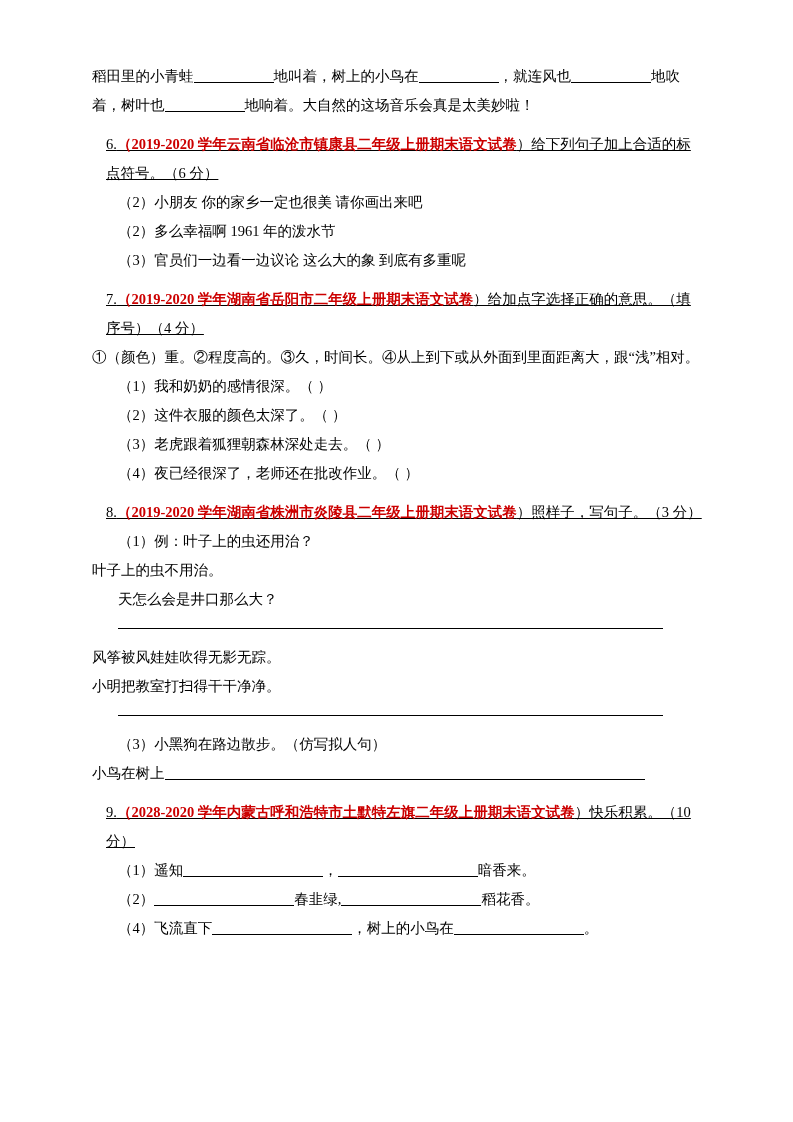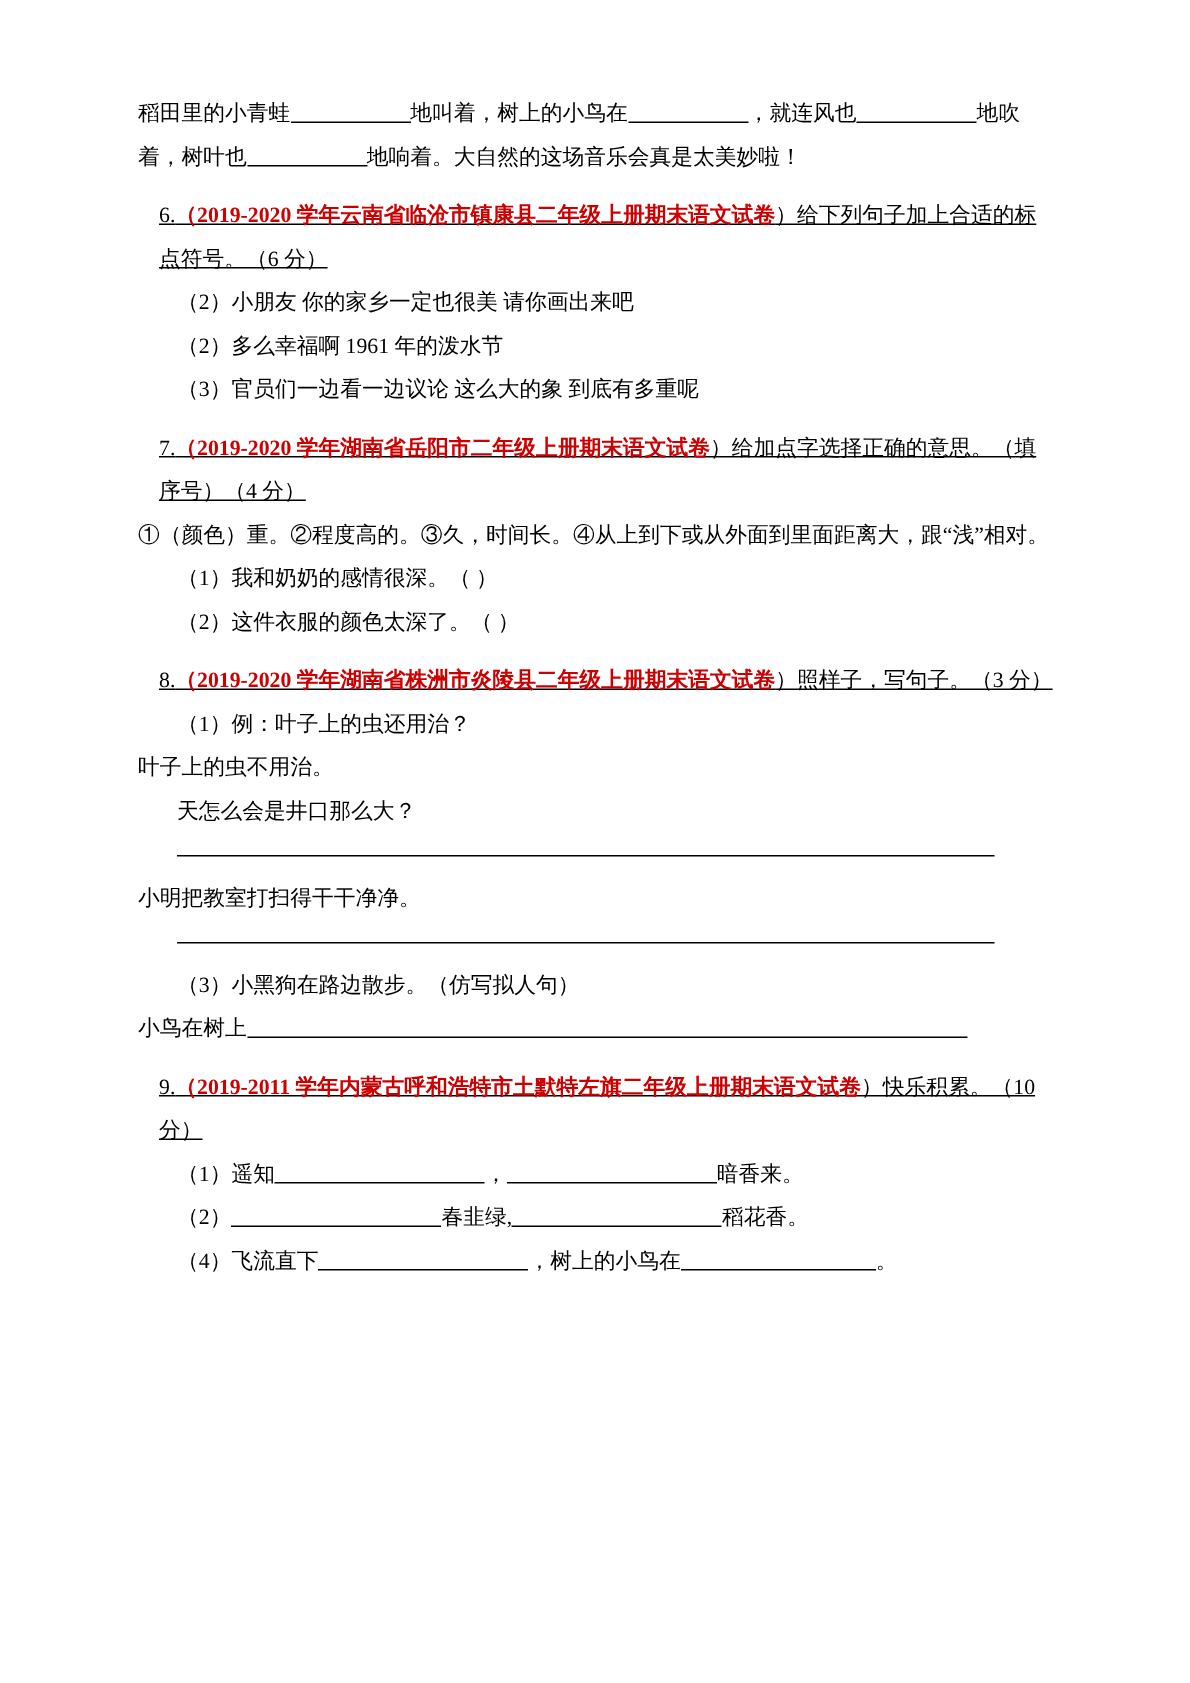--- a/index.html
+++ b/index.html
@@ -75,37 +75,40 @@
     <div class="line indent-item">（2）小朋友   你的家乡一定也很美   请你画出来吧</div>
     <div class="line indent-item">（2）多么幸福啊   1961 年的泼水节</div>
     <div class="line indent-item">（3）官员们一边看一边议论   这么大的象   到底有多重呢</div>
 
     <div class="wrapline indent-num gap-top">
       <span>7.</span><span class="src">（2019-2020 学年湖南省岳阳市二年级上册期末语文试卷</span><span>）给加点字选择正确的意思。（填序号）（4 分）</span>
     </div>
     <div class="line">①（颜色）重。②程度高的。③久，时间长。④从上到下或从外面到里面距离大，跟“浅”相对。</div>
     <div class="line indent-item">（1）我和奶奶的感情很深。（      ）</div>
     <div class="line indent-item">（2）这件衣服的颜色太深了。（      ）</div>
+    <div class="line indent-item">（3）老虎跟着狐狸朝森林深处走去。（      ）</div>
+    <div class="line indent-item">（4）夜已经很深了，老师还在批改作业。（      ）</div>
 
     <div class="wrapline indent-num gap-top">
       <span>8.</span><span class="src">（2019-2020 学年湖南省株洲市炎陵县二年级上册期末语文试卷</span><span>）照样子，写句子。（3 分）</span>
     </div>
     <div class="line indent-item">（1）例：叶子上的虫还用治？</div>
     <div class="line">叶子上的虫不用治。</div>
     <div class="line indent-item">天怎么会是井口那么大？</div>
     <div class="fullrule"></div>
+    <div class="line">风筝被风娃娃吹得无影无踪。</div>
     <div class="line">小明把教室打扫得干干净净。</div>
     <div class="fullrule"></div>
     <div class="line indent-item">（3）小黑狗在路边散步。（仿写拟人句）</div>
     <div class="line">
       <span>小鸟在树上</span><span class="blank" style="width:480px"></span>
     </div>
 
     <div class="wrapline indent-num gap-top">
-      <span>9.</span><span class="src">（2019-2011 学年内蒙古呼和浩特市土默特左旗二年级上册期末语文试卷</span><span>）快乐积累。（10 分）</span>
+      <span>9.</span><span class="src">（2028-2020 学年内蒙古呼和浩特市土默特左旗二年级上册期末语文试卷</span><span>）快乐积累。（10 分）</span>
     </div>
     <div class="line indent-item">
       <span>（1）遥知</span><span class="blank b140"></span><span>，</span><span class="blank b140"></span><span>暗香来。</span>
     </div>
     <div class="line indent-item">
       <span>（2）</span><span class="blank b140"></span><span>春韭绿,</span><span class="blank b140"></span><span>稻花香。</span>
     </div>
     <div class="line indent-item">
       <span>（4）飞流直下</span><span class="blank b140"></span><span>，树上的小鸟在</span><span class="blank b130"></span><span>。</span>
     </div>

